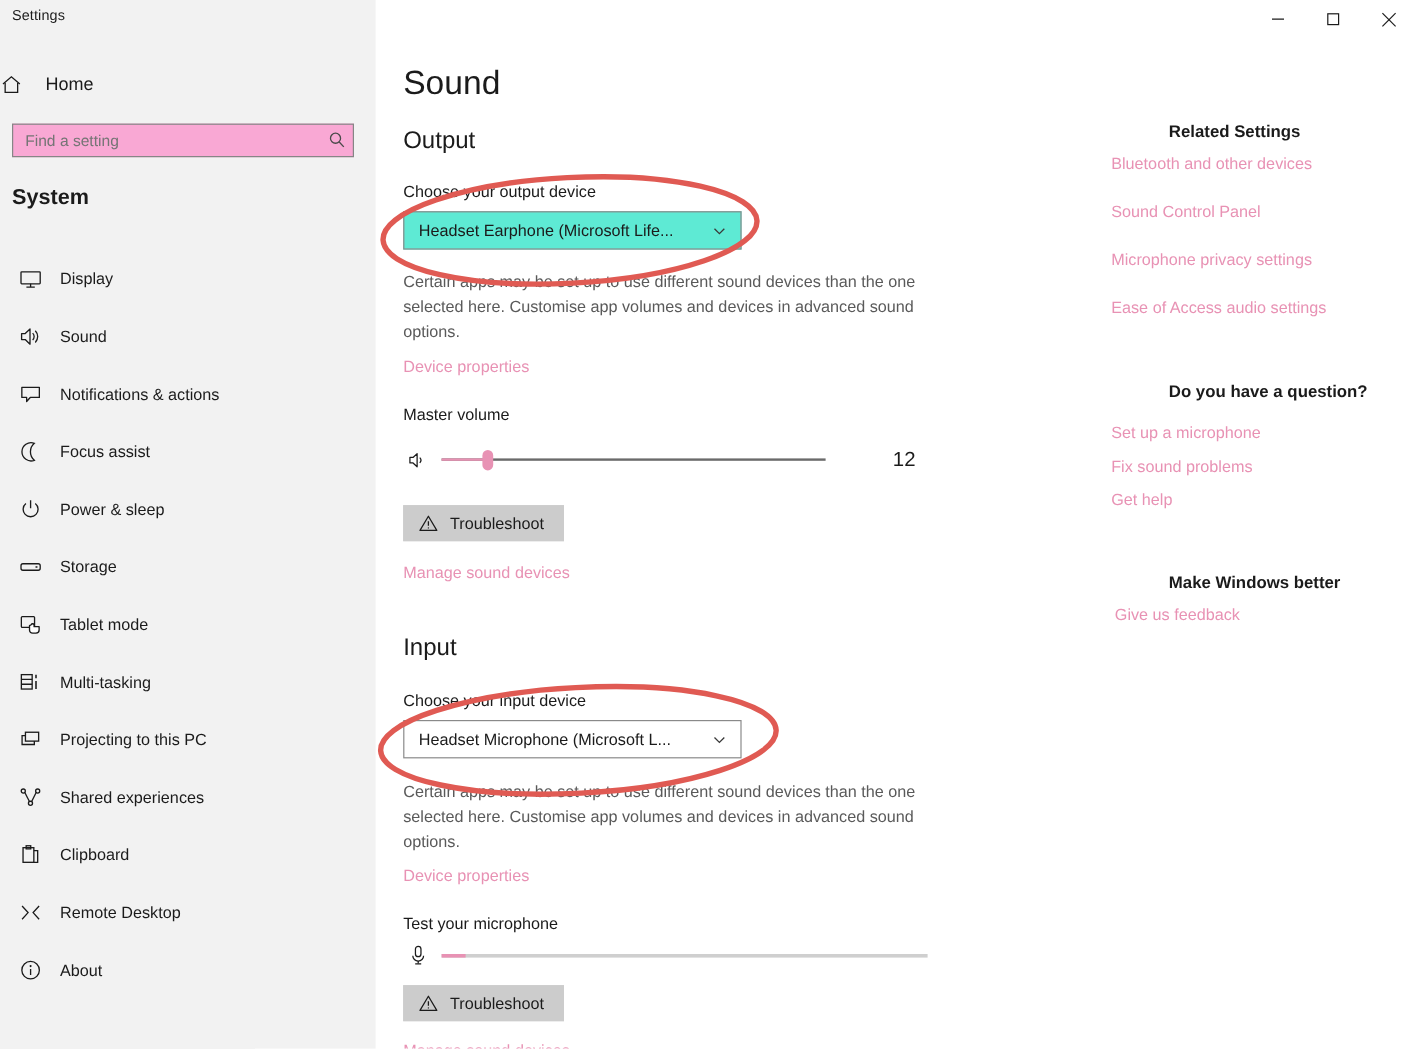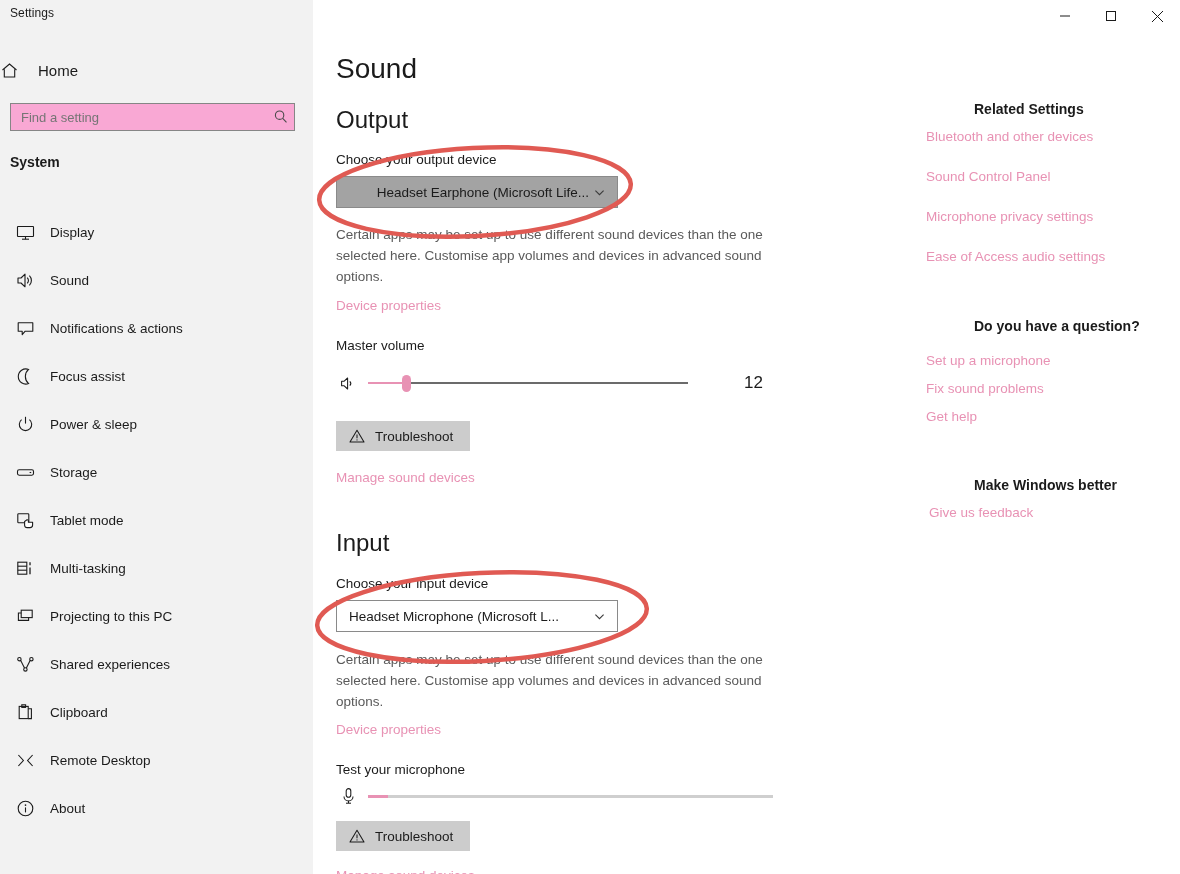--- a/index.html
+++ b/index.html
@@ -46,49 +46,49 @@
   }
   .searchbox input {
     flex:1; border:none; outline:none; background:transparent;
     font-family:"Liberation Sans", sans-serif; font-size:13px; color:#5d5d5d;
     padding-left:10px;
   }
   .searchbox .mag { width:26px; display:flex; align-items:center; justify-content:center; }
 
   .section-head {
     position:absolute; left:10px; top:154px;
-    font-size:14px; font-weight:bold; color:#1b1b1b;
+    font-size:18px; font-weight:bold; color:#1b1b1b;
   }
 
   .navlist { position:absolute; left:0; top:208px; width:313px; }
   .navitem {
     height:48px; display:flex; align-items:center; padding-left:12px;
     cursor:default;
   }
   .navitem .ico {
     width:26px; height:26px; display:flex; align-items:center; justify-content:center;
     flex:0 0 26px;
   }
   .navitem .lbl { font-size:13.5px; color:#1b1b1b; margin-left:12px; white-space:nowrap; }
 
   
   .main { position:absolute; left:336px; top:0; width:520px; height:874px; }
   .page-title { position:absolute; left:0; top:53px; font-size:28px; color:#1b1b1b; font-weight:400; }
 
-  .h2 { font-size:24px; color:#1b1b1b; font-weight:400; }
+  .h2 { font-size:20px; color:#1b1b1b; font-weight:400; }
   .lbl-sm { font-size:13.5px; color:#1b1b1b; }
   .para { font-size:13.5px; color:#5a5a5a; line-height:21px; width:452px; }
   .link { font-size:13.5px; color:#e892b4; cursor:pointer; }
 
   .combo {
     width:282px; height:32px; border:1px solid #8a8a8a; background:#ffffff;
     display:flex; align-items:center; padding:0 8px 0 12px;
     font-size:13.5px; color:#1b1b1b;
   }
-  .combo.highlight { background:#a3a3a3; border-color:#8a8a8a;text-align:right; }
+  .combo.highlight { background:#5eead4; border-color:#8a8a8a; }
   .combo .txt { flex:1; white-space:nowrap; overflow:hidden; }
   .combo .chev { width:20px; display:flex; align-items:center; justify-content:center; }
 
   .btn {
     height:30px; background:#cccccc; border:1px solid #cccccc;
     display:inline-flex; align-items:center; padding:0 16px 0 12px;
     font-size:13.5px; color:#1b1b1b; cursor:default;
   }
   .btn .warn { margin-right:10px; display:flex; align-items:center; }
 

